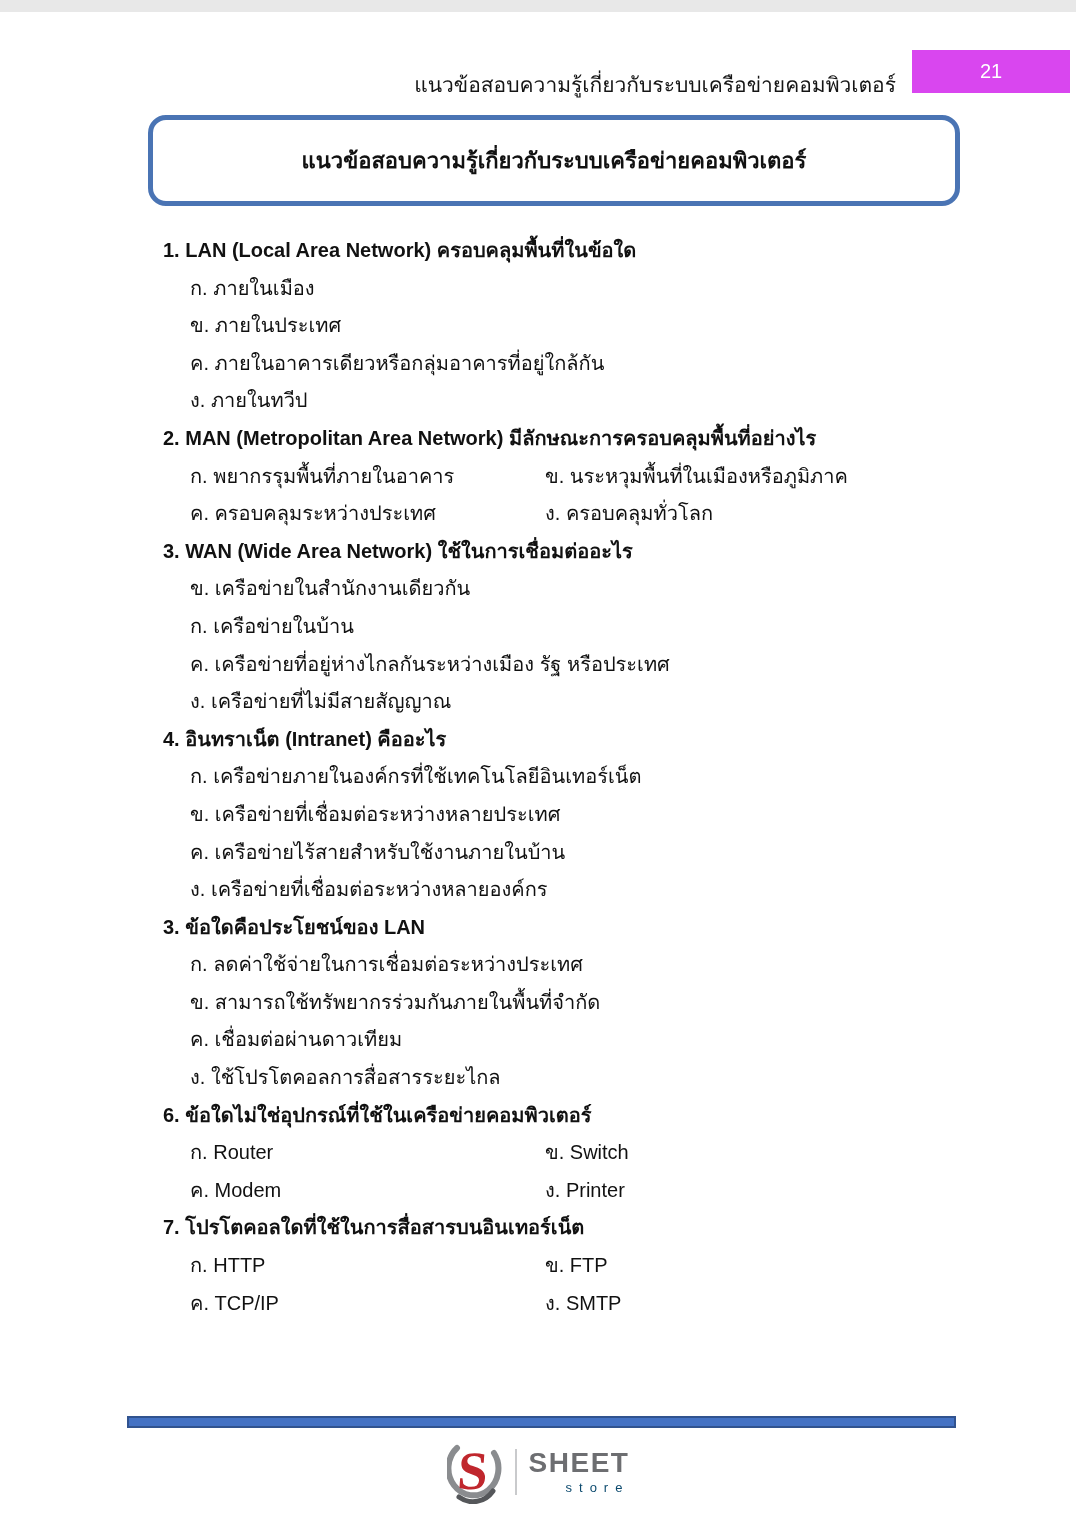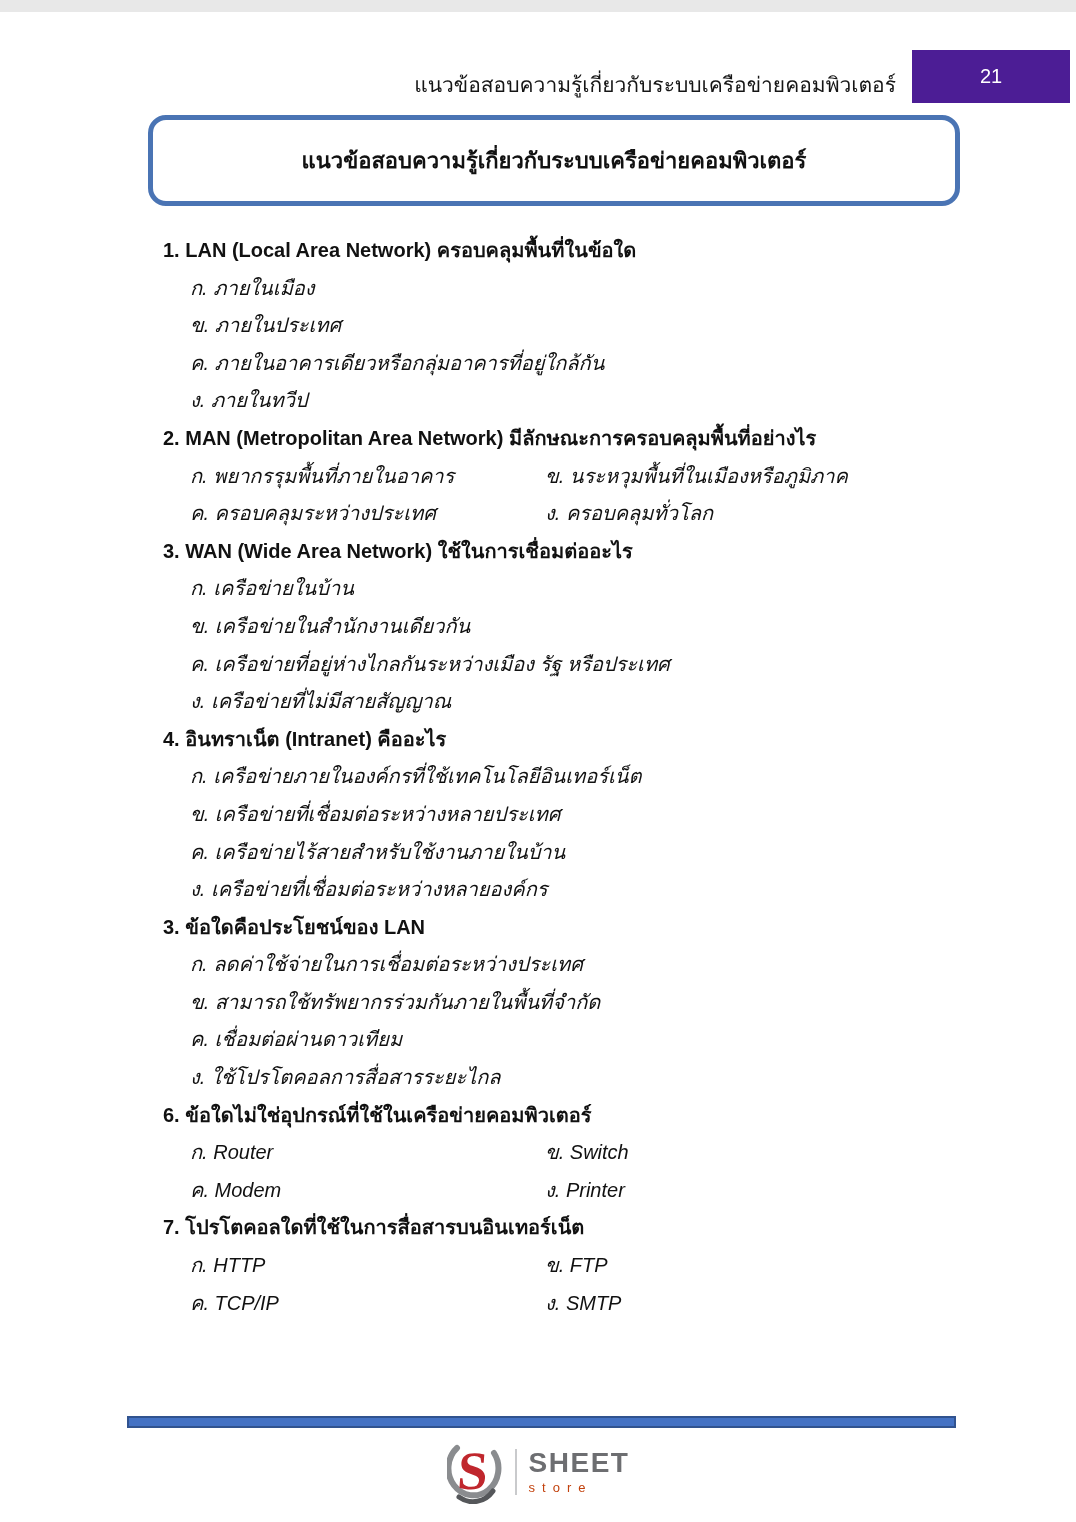--- a/index.html
+++ b/index.html
@@ -20,22 +20,22 @@
     right: 180px;
     font-size: 21px;
     color: #151515;
     white-space: nowrap;
   }
   .page-number-box {
     position: absolute;
     top: 38px;
     left: 912px;
     width: 158px;
-    height: 53px;
-    background: #4c1d95;
+    height: 43px;
+    background: #d946ef;
     color: #ffffff;
     display: flex;
     align-items: center;
     justify-content: center;
     font-size: 20px;
   }
   .title-box {
     position: absolute;
     top: 103px;
     left: 148px;
@@ -59,21 +59,21 @@
     left: 163px;
     right: 40px;
   }
   .q-title {
     font-size: 20px;
     font-weight: 700;
     line-height: 37.6px;
     height: 37.6px;
     white-space: nowrap;
   }
-  .q-options { padding-left: 27px; font-style: italic; }
+  .q-options { padding-left: 27px; }
   .option {
     font-size: 20px;
     line-height: 37.6px;
     height: 37.6px;
     white-space: nowrap;
   }
   .q-options.two-col {
     display: grid;
     grid-template-columns: 355px 1fr;
   }
@@ -96,31 +96,31 @@
     justify-content: center;
     gap: 12px;
   }
   .logo-mark { width: 56px; height: 64px; flex: 0 0 auto; }
   .logo-divider {
     width: 2px;
     height: 46px;
     background: #c9cacc;
     flex: 0 0 auto;
   }
-  .logo-text-block { display: flex; flex-direction: column; }
+  .logo-text-block { display: flex; flex-direction: column; text-align: right; }
   .logo-name {
     font-size: 28px;
     font-weight: 700;
     color: #6d6e71;
     letter-spacing: 1.5px;
     line-height: 28px;
   }
   .logo-sub {
     font-size: 13px;
-    color: #c2410c;
+    color: #0c4a6e;
     letter-spacing: 7px;
     line-height: 16px;
     margin-top: 3px;
   }
 </style>
 </head>
 <body>
 
 <div class="page">
 
@@ -151,22 +151,22 @@
         <div class="option">ก. พยากรรุมพื้นที่ภายในอาคาร</div>
         <div class="option">ข. นระหวุมพื้นที่ในเมืองหรือภูมิภาค</div>
         <div class="option">ค. ครอบคลุมระหว่างประเทศ</div>
         <div class="option">ง. ครอบคลุมทั่วโลก</div>
       </div>
     </div>
 
     <div class="q-block">
       <div class="q-title">3. WAN (Wide Area Network) ใช้ในการเชื่อมต่ออะไร</div>
       <div class="q-options">
+        <div class="option">ข. เครือข่ายในสำนักงานเดียวกัน</div>
         <div class="option">ก. เครือข่ายในบ้าน</div>
-        <div class="option">ข. เครือข่ายในสำนักงานเดียวกัน</div>
         <div class="option">ค. เครือข่ายที่อยู่ห่างไกลกันระหว่างเมือง รัฐ หรือประเทศ</div>
         <div class="option">ง. เครือข่ายที่ไม่มีสายสัญญาณ</div>
       </div>
     </div>
 
     <div class="q-block">
       <div class="q-title">4. อินทราเน็ต (Intranet) คืออะไร</div>
       <div class="q-options">
         <div class="option">ก. เครือข่ายภายในองค์กรที่ใช้เทคโนโลยีอินเทอร์เน็ต</div>
         <div class="option">ข. เครือข่ายที่เชื่อมต่อระหว่างหลายประเทศ</div>

